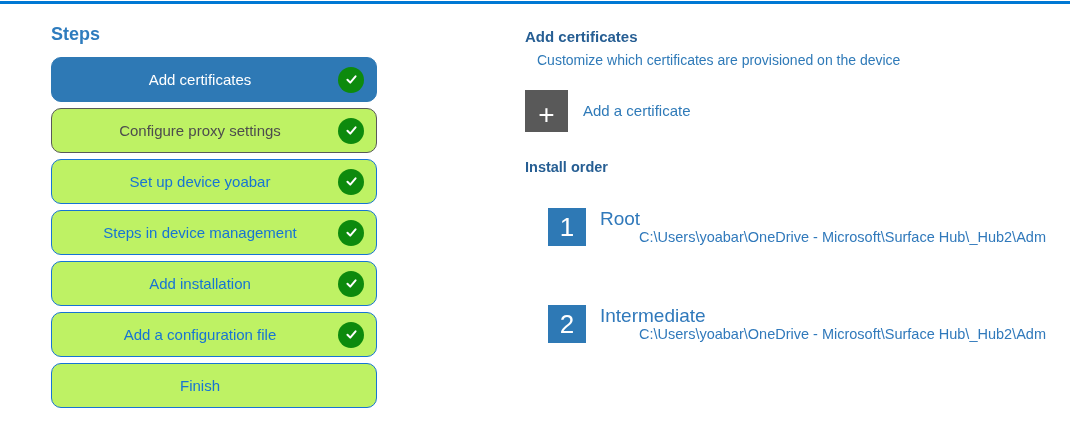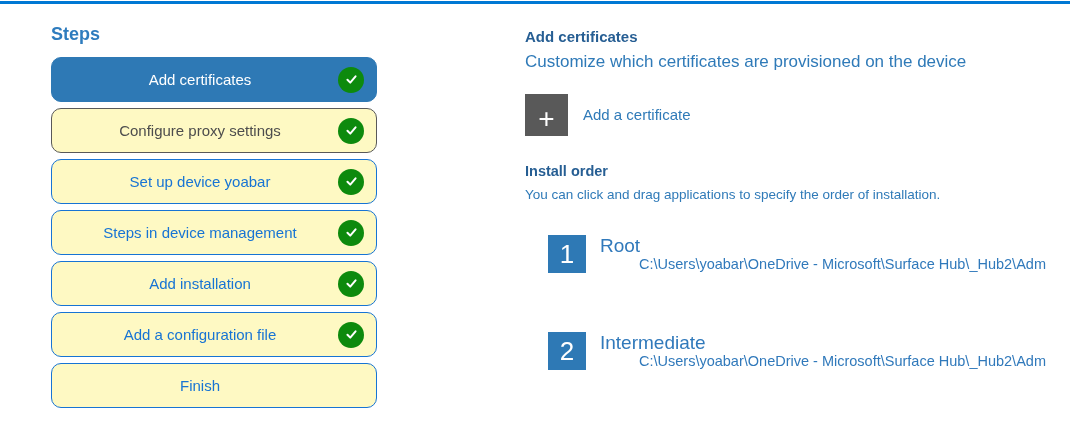--- a/index.html
+++ b/index.html
@@ -23,21 +23,21 @@
   .steps-title {
     margin: 0 0 12px 0;
     font-size: 18px; font-weight: bold;
     color: var(--steps_title_blue, #2e7cbe);
   }
   .step-btn {
     position: relative; box-sizing: border-box;
     width: 326px; height: 45px; margin-bottom: 6px;
     border: 1px solid var(--step_border_blue, #1774d4);
     border-radius: 10px;
-    background: #fef9c3;
+    background: #bef264;
     color: var(--step_border_blue, #1774d4);
     font-size: 15px; font-family: inherit;
     display: flex; align-items: center; justify-content: center;
     padding: 0 44px 0 16px;
     cursor: pointer;
   }
   .step-btn.active {
     background: var(--step_active_bg, #2e79b5);
     border-color: var(--step_active_bg, #2e79b5);
     color: #ffffff;
@@ -55,21 +55,21 @@
   }
   .check-badge svg { width: 15px; height: 15px; display: block; }
 
   
   .content-panel { position: absolute; left: 525px; top: 28px; width: 547px; }
   .panel-heading {
     margin: 0; font-size: 15px; font-weight: bold;
     color: var(--heading_blue, #265e93);
   }
   .panel-sub {
-    margin: 7px 0 0 0; font-size: 17px;
+    margin: 7px 0 0 12px; font-size: 14px;
     color: var(--body_blue, #2f7ab8);
     white-space: nowrap;
   }
   .add-cert-row {
     margin-top: 22px;
     display: flex; align-items: flex-start; gap: 15px;
     cursor: pointer; width: 280px;
   }
   .plus-tile {
     width: 43px; height: 42px; flex: 0 0 auto;
@@ -189,21 +189,20 @@
     <p class="panel-sub">Customize which certificates are provisioned on the device</p>
 
     <div class="add-cert-row">
       <div class="plus-tile">
         <span class="plus-glyph">+</span>
       </div>
       <span class="add-cert-label">Add a certificate</span>
     </div>
 
     <h3 class="section-heading">Install order</h3>
-    <p class="section-desc">You can click and drag applications to specify the order of installation.</p>
 
     <div class="install-item first">
       <div class="order-tile">
         <span>1</span>
       </div>
       <div class="install-text">
         <div class="install-name">Root</div>
         <div class="install-path">C:\Users\yoabar\OneDrive - Microsoft\Surface Hub\_Hub2\Adm</div>
       </div>
     </div>

